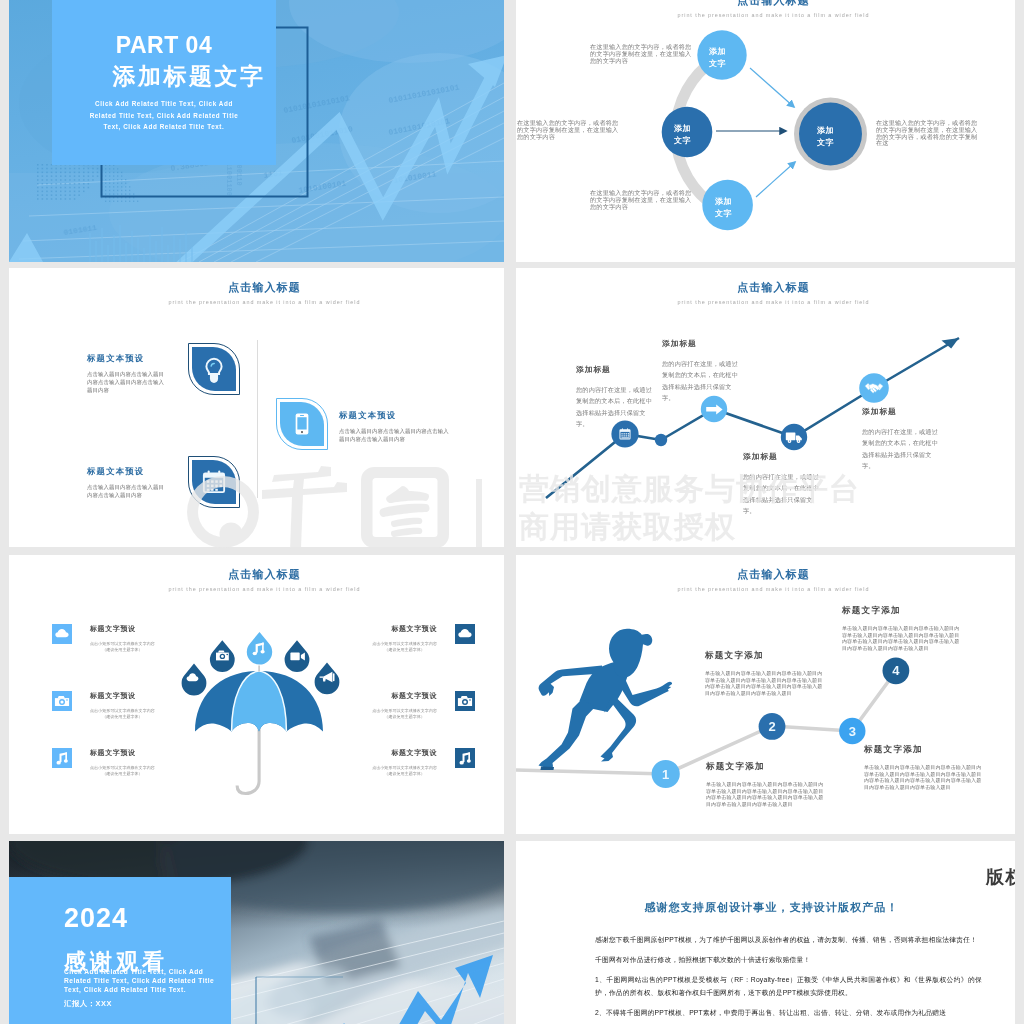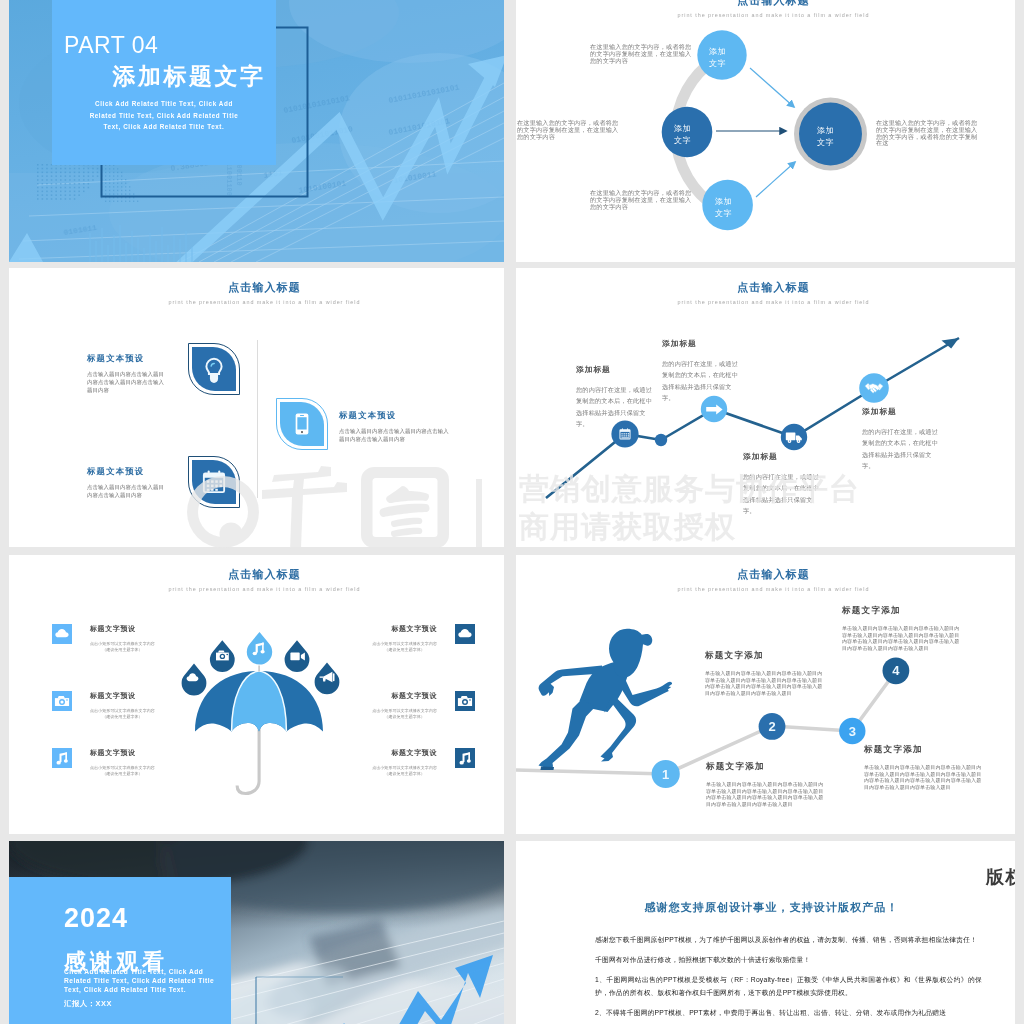--- a/index.html
+++ b/index.html
@@ -13,25 +13,25 @@
 .r2{top:555px;height:279px;}
 .r3{top:841px;height:279px;}
 .inner{position:absolute;left:0;top:0;width:100%;height:100%;}
 .s-title{position:absolute;width:100%;padding-left:16px;box-sizing:border-box;text-align:center;color:#2d6da3;font-weight:bold;font-size:11px;letter-spacing:1.1px;}
 .s-sub{position:absolute;width:100%;padding-left:16px;box-sizing:border-box;text-align:center;color:#a8a8a8;font-size:5.4px;letter-spacing:0.95px;}
 svg{display:block;}
 
 .wm{position:absolute;left:0;top:0;width:935px;height:1024px;pointer-events:none;z-index:50;}
 
 .p4panel{position:absolute;left:43px;top:0px;width:224px;height:182px;background:#63b8fb;color:#fff;}
-.p4label{position:absolute;left:0;top:51px;width:100%;font-size:23px;font-weight:normal;letter-spacing:0.5px;line-height:23px;margin-left:12px;}
+.p4label{position:absolute;left:0;top:51px;width:100%;text-align:center;font-size:23px;font-weight:bold;letter-spacing:0.5px;line-height:23px;}
 .p4title{position:absolute;left:0;top:81px;width:100%;text-align:center;font-size:23px;font-weight:bold;letter-spacing:2.5px;line-height:24px;padding-left:25px;}
 .p4body{position:absolute;left:12px;top:115px;width:200px;text-align:center;font-size:6.3px;font-weight:bold;line-height:11.5px;letter-spacing:0.6px;}
 
-.c2lbl{position:absolute;width:37px;text-align:center;color:#fff;font-size:8px;font-weight:normal;line-height:11.5px;letter-spacing:0.5px;}
+.c2lbl{position:absolute;width:37px;text-align:center;color:#fff;font-size:8px;font-weight:bold;line-height:11.5px;letter-spacing:0.5px;}
 .c2para{position:absolute;color:#7a7a7a;font-size:6.2px;line-height:6.8px;letter-spacing:0.15px;}
 
 .vdiv{position:absolute;left:248px;top:72px;width:1px;height:158px;background:#dcdcdc;}
 .leaf{position:absolute;width:52px;height:52px;box-sizing:border-box;border-radius:0 26px 0 26px;padding:3px;}
 .leaf.dark{border:1.3px solid #1f4f77;background:#fff;}
 .leaf.dark>svg{background:#2a6fad;border-radius:0 23px 0 23px;}
 .leaf.light{border:1.3px solid #5eb8f2;background:#fff;}
 .leaf.light>svg{background:#5eb8f2;border-radius:0 23px 0 23px;}
 .leaf>svg{width:100%;height:100%;}
 .leaftext{position:absolute;}

